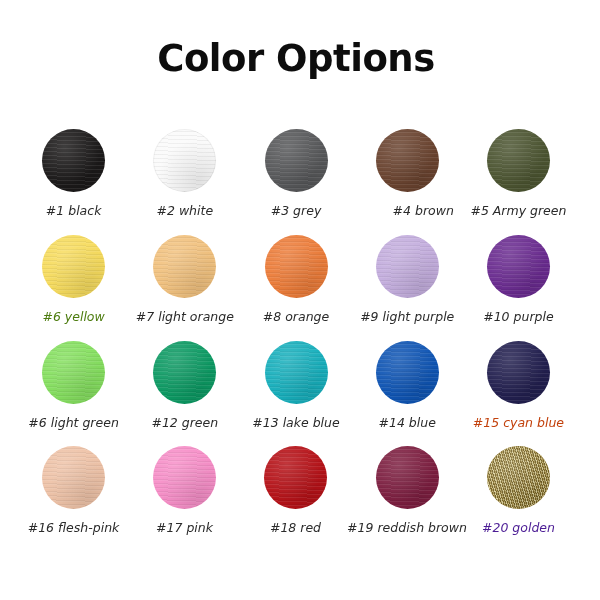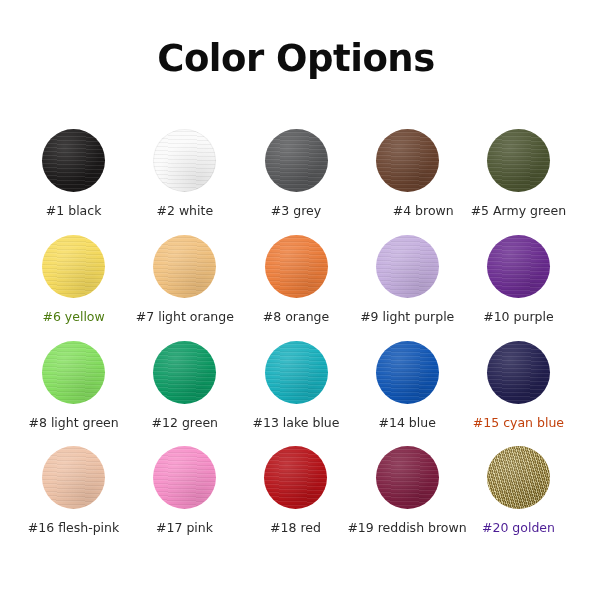--- a/index.html
+++ b/index.html
@@ -31,20 +31,21 @@
     color: #0d0d0d;
     margin: 0;
     padding-top: 40px;
     line-height: 1;
   }
 
   .swatch-grid {
     margin-top: 52px;
     padding: 0 18px;
     box-sizing: border-box;
+    font-style: italic;
   }
 
   .swatch-row {
     display: flex;
     justify-content: space-between;
     align-items: flex-start;
     margin-bottom: 17px;
   }
 
   .swatch-cell {
@@ -182,21 +183,21 @@
       </div>
       <div class="swatch-cell">
         <div class="swatch-disc" style="background-color: rgb(107, 44, 145);"></div>
         <div class="swatch-label" style="color: rgb(43, 43, 43);">#10 purple</div>
       </div>
     </div>
 
     <div class="swatch-row">
       <div class="swatch-cell">
         <div class="swatch-disc" style="background-color: rgb(134, 224, 96);"></div>
-        <div class="swatch-label" style="color: rgb(43, 43, 43);">#8 light green</div>
+        <div class="swatch-label" style="color: rgb(43, 43, 43);">#6 light green</div>
       </div>
       <div class="swatch-cell">
         <div class="swatch-disc" style="background-color: rgb(13, 155, 100);"></div>
         <div class="swatch-label" style="color: rgb(43, 43, 43);">#12 green</div>
       </div>
       <div class="swatch-cell">
         <div class="swatch-disc" style="background-color: rgb(24, 176, 189);"></div>
         <div class="swatch-label" style="color: rgb(43, 43, 43);">#13 lake blue</div>
       </div>
       <div class="swatch-cell">

